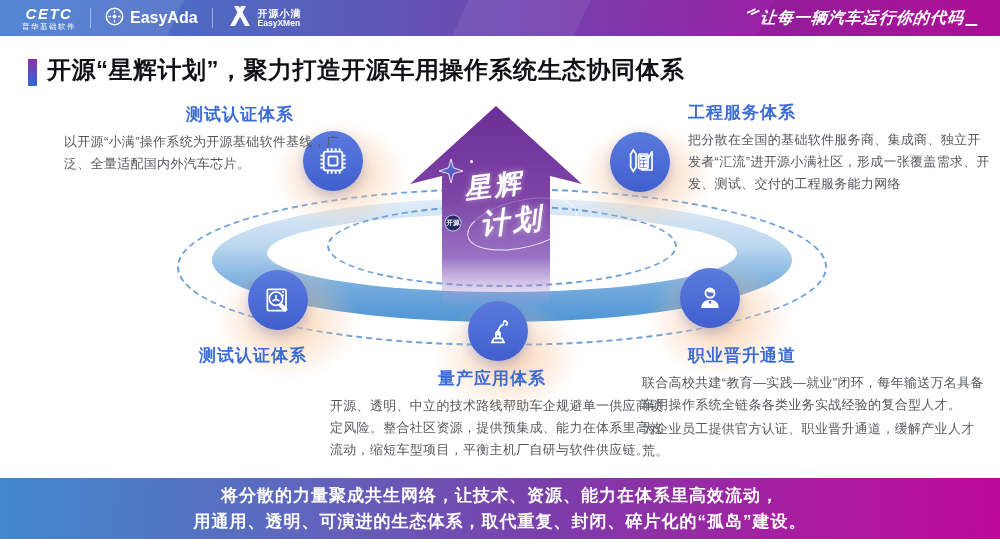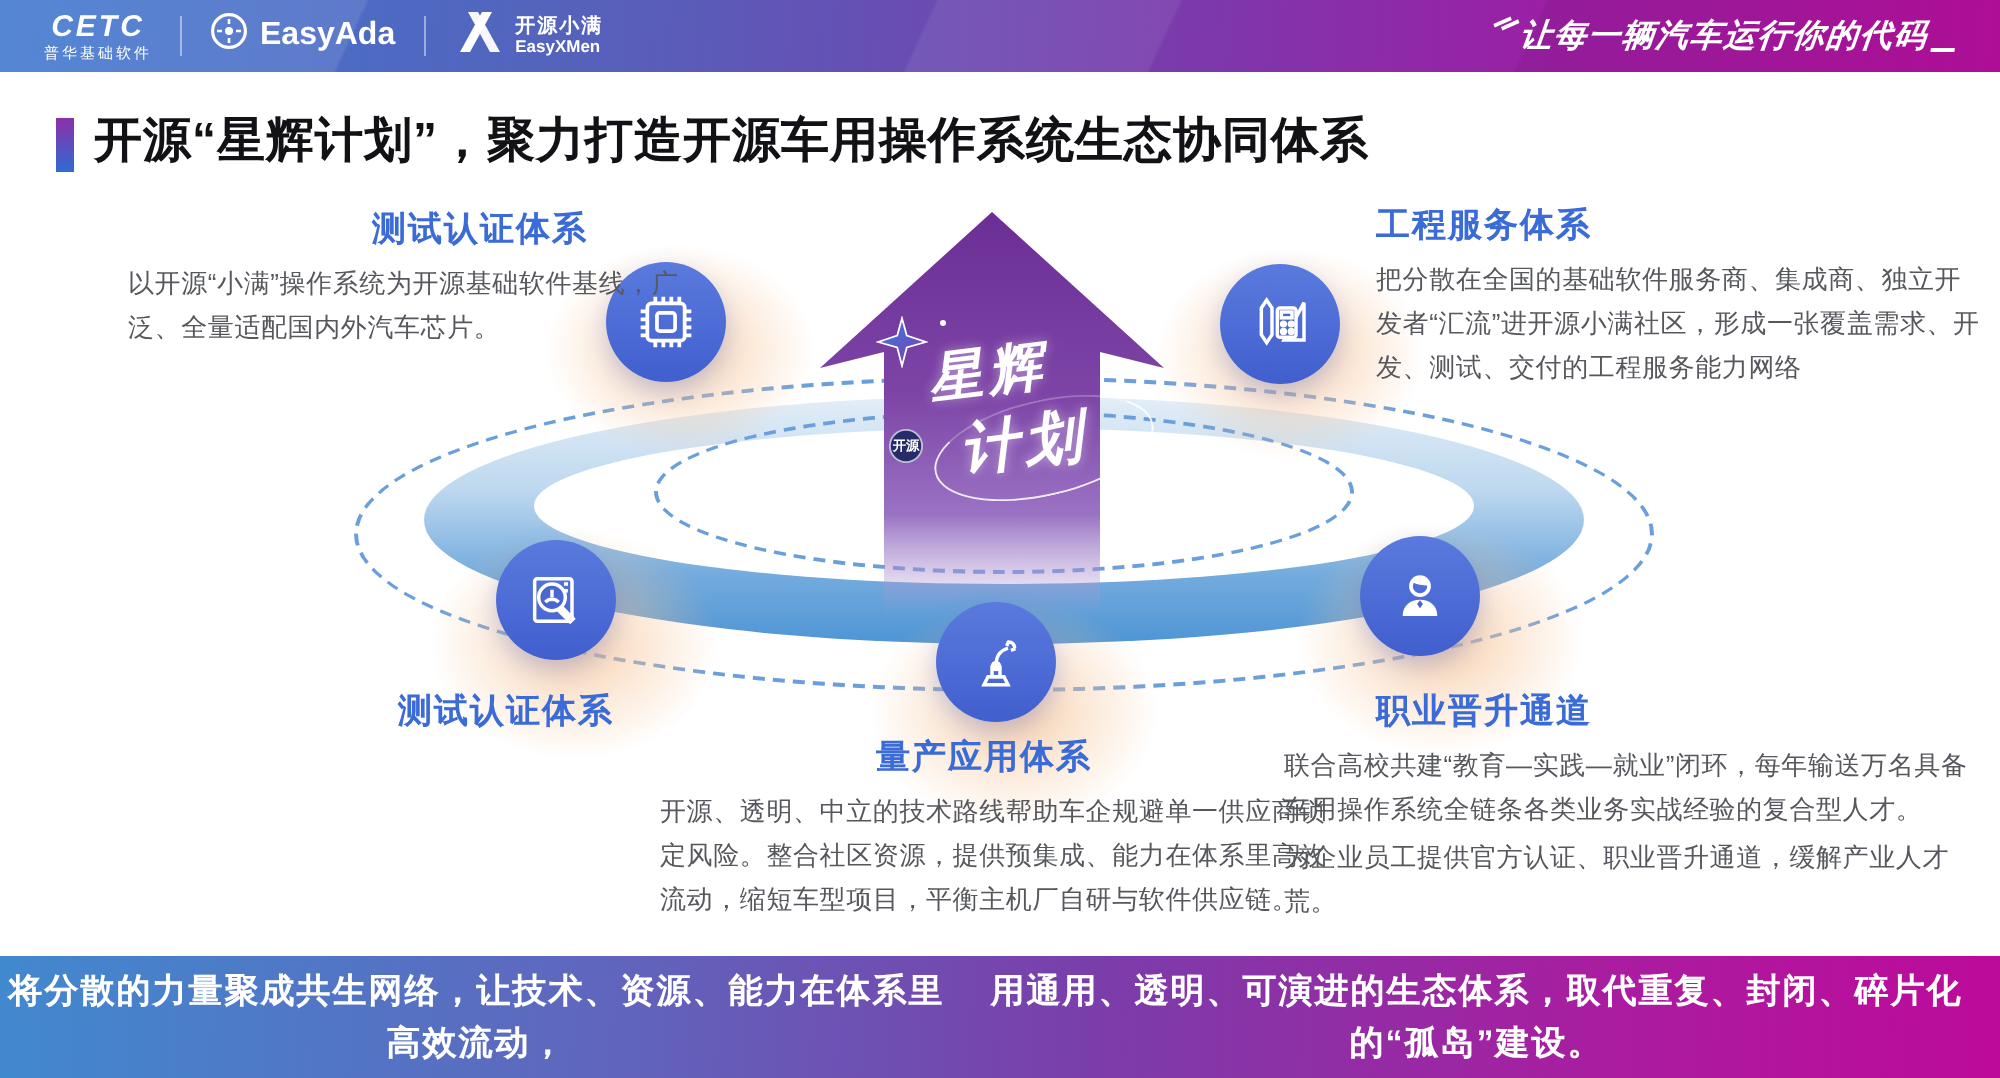--- a/index.html
+++ b/index.html
@@ -110,21 +110,21 @@
   .st-prod { left:352px; top:367px; width:280px; text-align:center; }
   .sb-prod { left:330px; top:395px; width:334px; }
   .st-talent { left:688px; top:344px; }
   .sb-talent { left:640px; top:370px; width:352px; }
   .sb-talent p { margin:2px; }
 
   
   .footer {
     position:absolute; left:0; bottom:0; width:1000px; height:61px; z-index:20;
     background:linear-gradient(92deg,#4189cf 0%,#5f66bd 30%,#7b3daa 55%,#a91da0 80%,#bd0a9b 100%);
-    display:flex; align-items:center; justify-content:center;
+    display:flex; flex-direction:column; align-items:center; justify-content:center;
     color:#fff; font-size:17px; font-weight:800; line-height:1.5; letter-spacing:1px; text-align:center;
   }
 </style>
 </head>
 <body>
 
 <div class="slide">
 
   <div class="topbar">
     <div class="logo-cetc">

